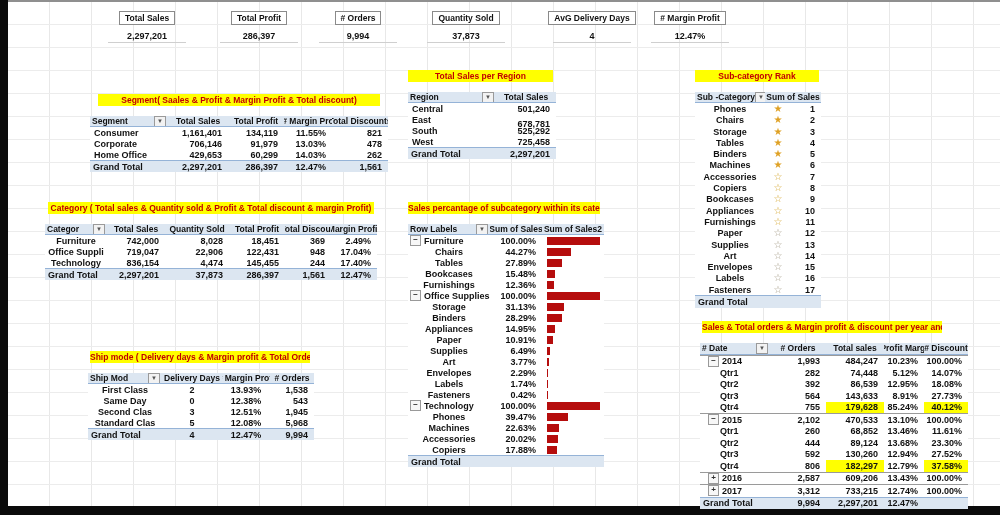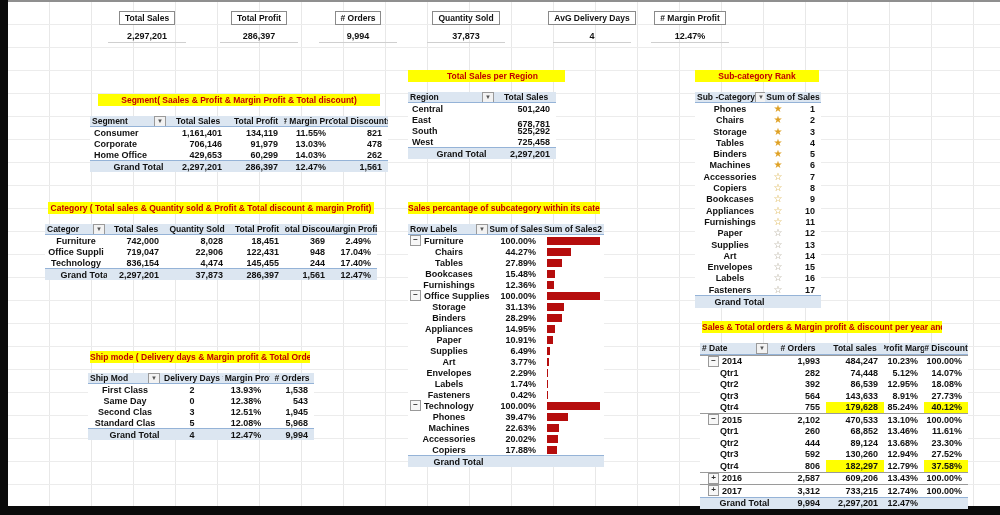--- a/index.html
+++ b/index.html
@@ -28,21 +28,21 @@
   .prow{display:flex;height:var(--rh,11px);align-items:center;}
   .pcell{font-size:9px;height:100%;display:flex;align-items:center;overflow:hidden;
     white-space:nowrap;box-sizing:border-box;}
   .a-l{justify-content:flex-start;padding-left:4px;}
   .a-c{justify-content:center;}
   .a-r{justify-content:flex-end;padding-right:6px;}
   .phead .pcell{background:#dce6f1;font-weight:700;font-size:8.5px;
     border-bottom:1px solid #95b3d7;justify-content:center;}
   .phead .pcell.hdrop{justify-content:space-between;padding:0 2px;}
   .prow.total{background:#dce6f1;border-top:1px solid #95b3d7;font-weight:700;}
-  .prow.total .pcell:first-child{justify-content:center;padding-left:19px;}
+  .prow.total .pcell:first-child{justify-content:flex-start;padding-left:3px;}
   .prow.year{border-top:1px solid #9a9a9a;}
   .prow.year .pcell:first-child{justify-content:flex-start;padding-left:8px;}
   .prow.qtr .pcell:first-child{justify-content:flex-start;padding-left:20px;}
   .prow.cat .pcell:first-child{justify-content:flex-start;padding-left:2px;}
   .dropbtn{width:10px;height:9px;border:1px solid #9a9a9a;background:#f2f2f2;color:#555;
     font-size:6px;line-height:9px;text-align:center;flex:none;}
   .expbtn{width:9px;height:9px;border:1px solid #999;background:#f7f7f7;color:#333;
     font-size:8px;line-height:8px;text-align:center;display:inline-block;margin-right:3px;flex:none;}
   .bar{height:8px;background:#b50d0d;margin-left:1px;}
   .star{font-size:10px;line-height:10px;}
@@ -368,21 +368,21 @@
           <span>12.47%</span>
         </div>
         <div class="pcell a-r" style="width: 44px;">
           <span>9,994</span>
         </div>
       </div>
     </div>
 </div>
 
 <div class="pivot" style="left:408px;top:70px;width:148px;">
-  <div class="ptitle" style="width:145px;padding-left:12px;">Total Sales per Region</div>
+  <div class="ptitle" style="width:145px;">Total Sales per Region</div>
   <div class="ptable">
       <div class="prow phead">
         <div class="pcell hcell hdrop" style="width: 88px;">
           <span>Region</span>
           <span class="dropbtn">▼</span>
         </div>
         <div class="pcell hcell" style="width: 60px;">
           <span>Total Sales</span>
         </div>
       </div>

